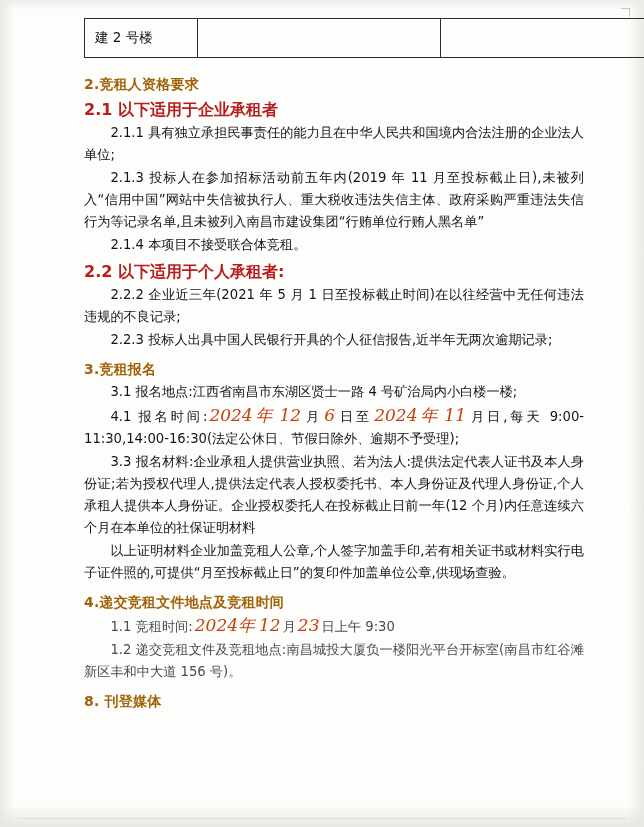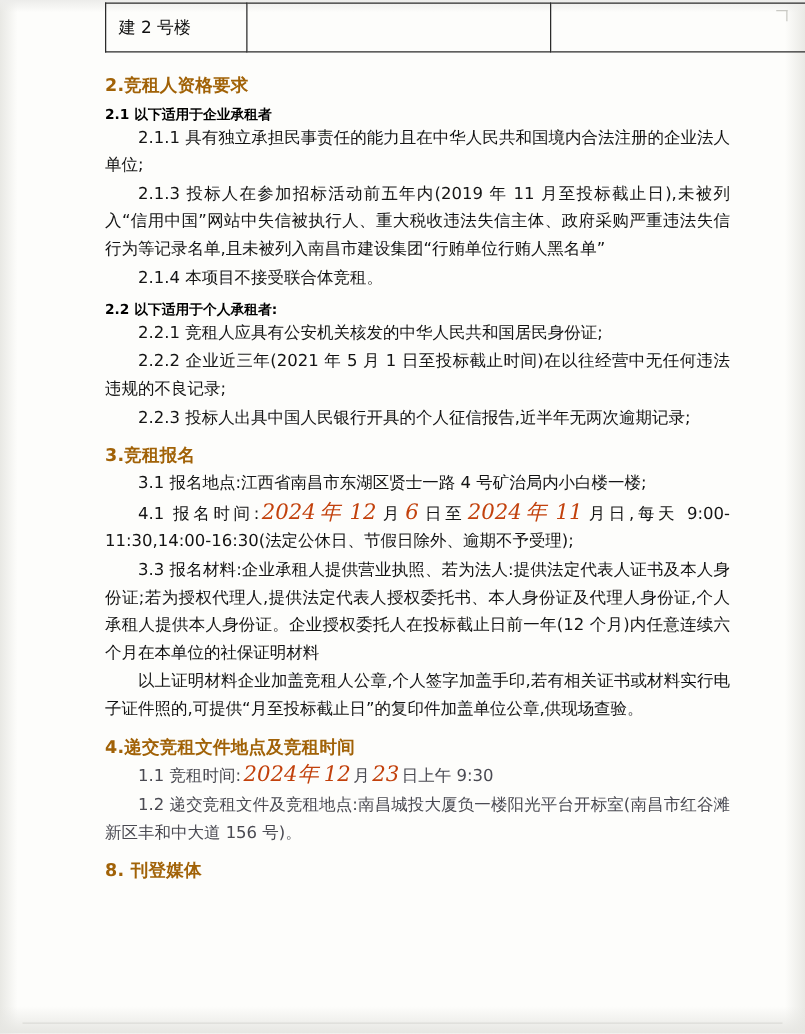--- a/index.html
+++ b/index.html
@@ -39,21 +39,21 @@
     background: linear-gradient(to bottom, #ececea, rgba(255,255,255,0));
   }
   .scan-edge-bottom {
     position: absolute;
     left: 0; bottom: 0; width: 644px; height: 22px;
     background: linear-gradient(to top, #e6e6e2, rgba(255,255,255,0));
   }
   .content {
     position: absolute;
     left: 84px;
-    top: 2px;
+    top: 18px;
     width: 500px;
   }
   
   table.doc-table {
     border-collapse: collapse;
     width: 500px;
     table-layout: fixed;
     margin: 0 0 18px 0;
   }
   table.doc-table td {
@@ -70,24 +70,24 @@
 
   
   .h2 {
     font-size: 14px;
     font-weight: bold;
     margin: 10px 0 2px 0;
     letter-spacing: 0.2px;
     color: #a16207;
   }
   .h3 {
-    font-size: 11px;
+    font-size: 16px;
     font-weight: bold;
     margin: 6px 0 1px 0;
-    color: #000000;
+    color: #b91c1c;
   }
   .p {
     font-size: 13.2px;
     line-height: 22px;
     margin: 0 0 1px 0;
     text-align: justify;
     text-justify: inter-ideograph;
     color: #141414;
   }
   .indent { text-indent: 2em; }
@@ -144,21 +144,20 @@
       </tr>
     </tbody>
       </table>
 
     <div class="h2">2.竞租人资格要求</div>
     <div class="h3">2.1  以下适用于企业承租者</div>
     <div class="p indent">2.1.1  具有独立承担民事责任的能力且在中华人民共和国境内合法注册的企业法人单位;</div>
     <div class="p indent">2.1.3 投标人在参加招标活动前五年内(2019 年 11 月至投标截止日),未被列入“信用中国”网站中失信被执行人、重大税收违法失信主体、政府采购严重违法失信行为等记录名单,且未被列入南昌市建设集团“行贿单位行贿人黑名单”</div>
     <div class="p indent">2.1.4  本项目不接受联合体竞租。</div>
     <div class="h3">2.2  以下适用于个人承租者:</div>
-    <div class="p indent">2.2.1  竞租人应具有公安机关核发的中华人民共和国居民身份证;</div>
     <div class="p indent">2.2.2  企业近三年(2021 年 5 月 1 日至投标截止时间)在以往经营中无任何违法违规的不良记录;</div>
     <div class="p indent">2.2.3 投标人出具中国人民银行开具的个人征信报告,近半年无两次逾期记录;</div>
 
     <div class="h2">3.竞租报名</div>
     <div class="p indent">3.1  报名地点:江西省南昌市东湖区贤士一路 4 号矿治局内小白楼一楼;</div>
 
     <div class="p indent">
       <span>4.1  报名时间:</span><span class="hand big">2024年</span><span class="hand big">12</span><span>月</span><span class="hand big">6</span>日至<span class="hand big">2024年</span><span class="hand big">11</span><span>月</span><span>日,每天 9:00-11:30,14:00-16:30(法定公休日、节假日除外、逾期不予受理);</span>
     </div>
 

